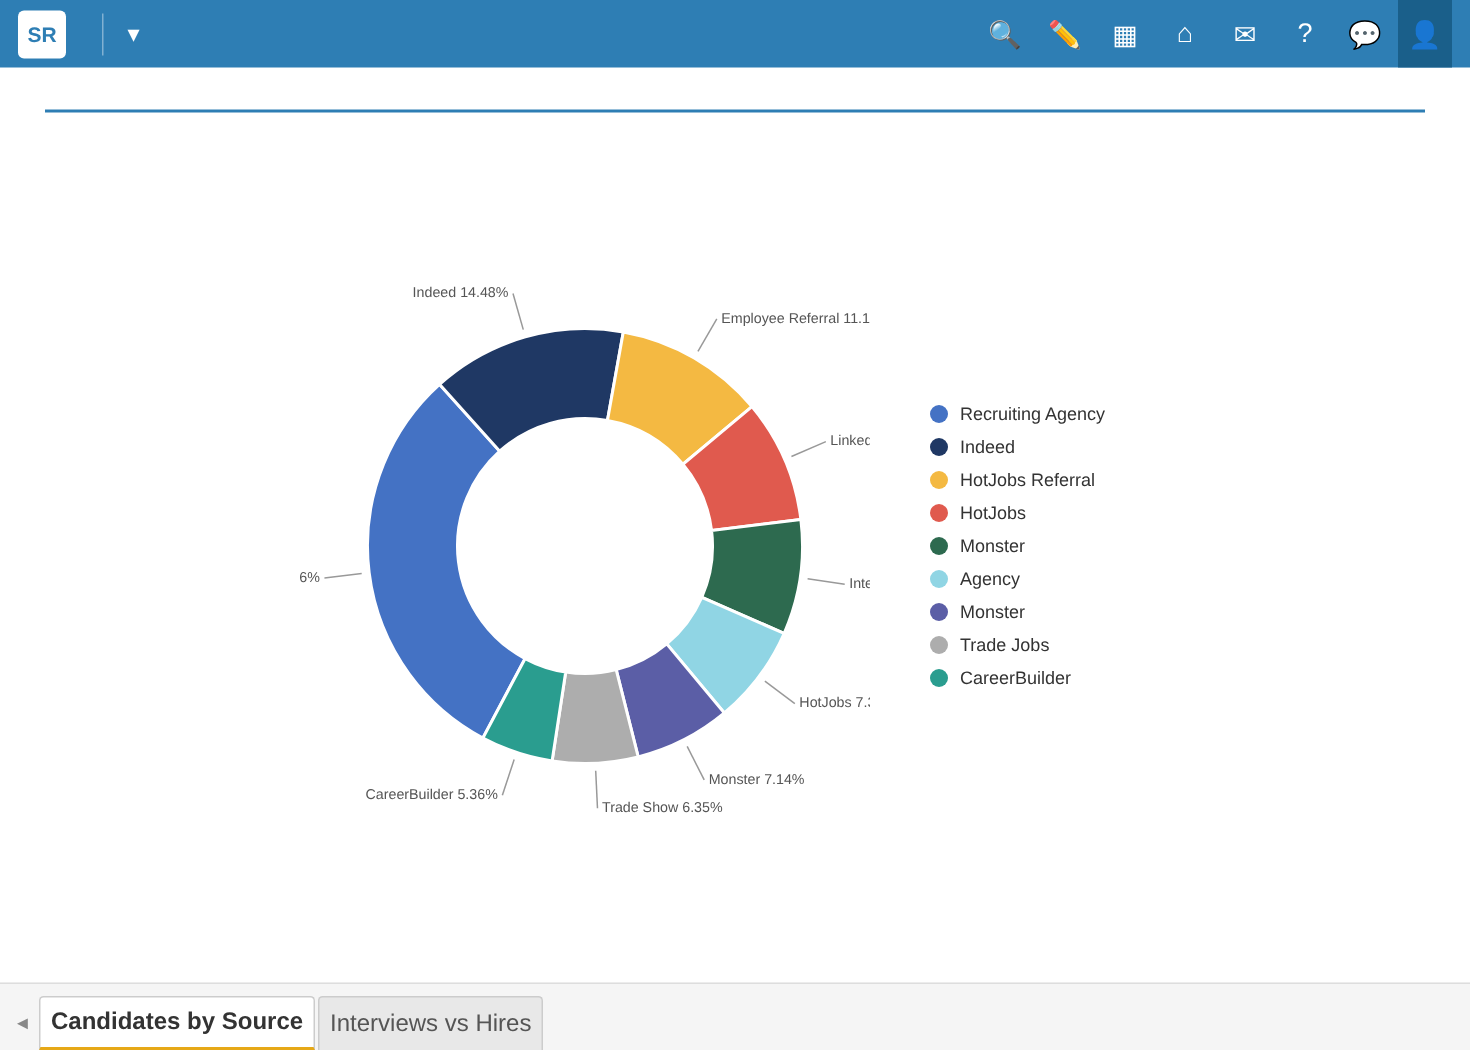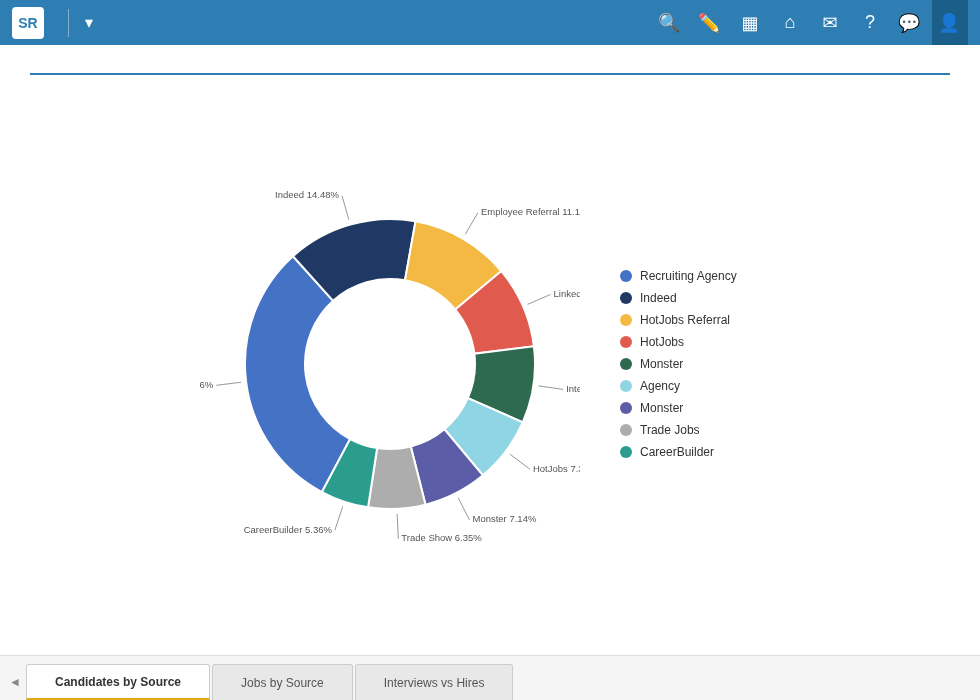--- a/index.html
+++ b/index.html
@@ -140,24 +140,24 @@
       right: 0;
       height: 45px;
       background: #f5f5f5;
       border-top: 1px solid #ddd;
       display: flex;
       align-items: flex-end;
       padding: 0 8px;
     }
     .tab {
       height: 36px;
-      padding: 0 28px;
-      display: flex;
-      align-items: center;
-      font-size: 12px;
+      padding: 0 7px;
+      display: flex;
+      align-items: center;
+      font-size: 16px;
       color: #555;
       border: 1px solid #ccc;
       border-bottom: none;
       background: #e8e8e8;
       cursor: pointer;
       margin-right: 2px;
       border-radius: 3px 3px 0 0;
     }
     .tab.active {
       background: #fff;
@@ -282,15 +282,14 @@
           <div class="legend-dot" style="background: rgb(42, 157, 143);"></div>
           <span>CareerBuilder</span>
         </div>
       </div>
   </div>
 </div>
 
 <div class="bottom-tabs">
   <div class="left-arrow">◄</div>
   <div class="tab active">Candidates by Source</div>
-  <div class="tab">Jobs by Source</div>
   <div class="tab">Interviews vs Hires</div>
 </div>
 
 </body></html>

